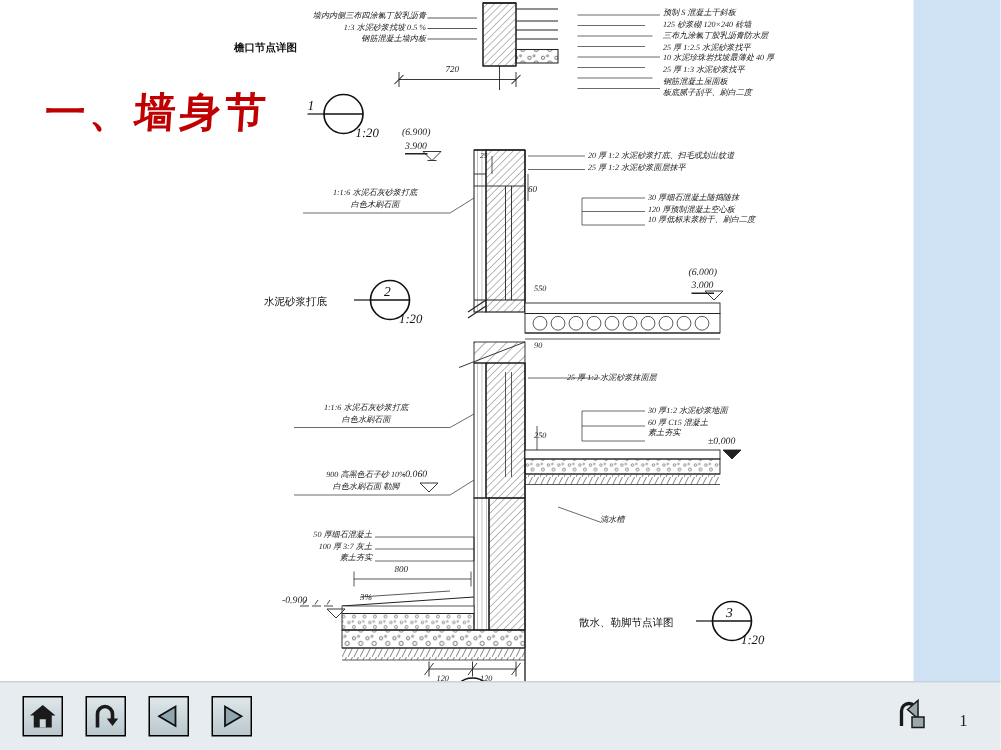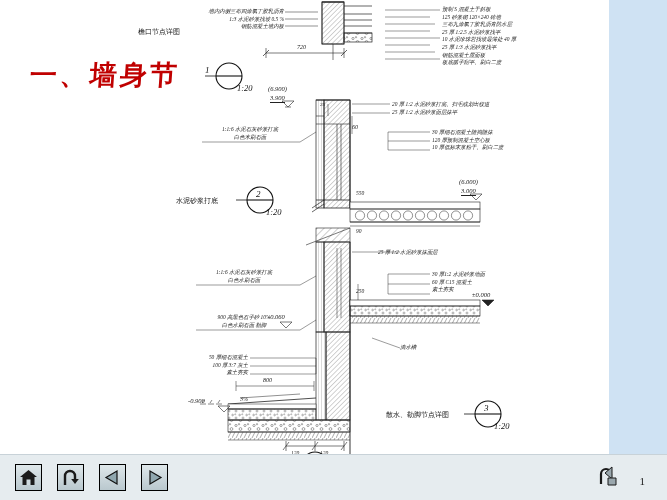--- a/index.html
+++ b/index.html
@@ -361,21 +361,21 @@
   <div class="dim" style="left:320px;top:450px;font-size:5.5px;">120</div>
 
   <div class="elev" style="left:268px;top:85px;">(6.900)</div>
   <div class="elev" style="left:270px;top:94px;border-bottom:0.8px solid #222;padding-bottom:1px;">3.900</div>
   <div class="elev" style="left:459px;top:178px;">(6.000)</div>
   <div class="elev" style="left:461px;top:187px;border-bottom:0.8px solid #222;padding-bottom:1px;">3.000</div>
   <div class="elev" style="left:472px;top:291px;">±0.000</div>
   <div class="elev" style="left:268px;top:313px;">-0.060</div>
   <div class="elev" style="left:188px;top:397px;">-0.900</div>
 
-  <div class="detail-label" style="left:138px;top:27px;">檐口节点详图</div>
+  <div class="detail-label" style="left:156px;top:27px;font-weight:bold;">檐口节点详图</div>
   <div class="scale-label" style="left:205px;top:65px;font-size:9px;">1</div>
   <div class="scale-label" style="left:237px;top:83px;">1:20</div>
 
   <div class="detail-label" style="left:176px;top:196px;">水泥砂浆打底</div>
   <div class="scale-label" style="left:256px;top:189px;font-size:9px;">2</div>
   <div class="scale-label" style="left:266px;top:207px;">1:20</div>
 
   <div class="detail-label" style="left:386px;top:410px;text-align:right;">散水、勒脚节点详图</div>
   <div class="scale-label" style="left:484px;top:403px;font-size:9px;">3</div>
   <div class="scale-label" style="left:494px;top:421px;">1:20</div>

